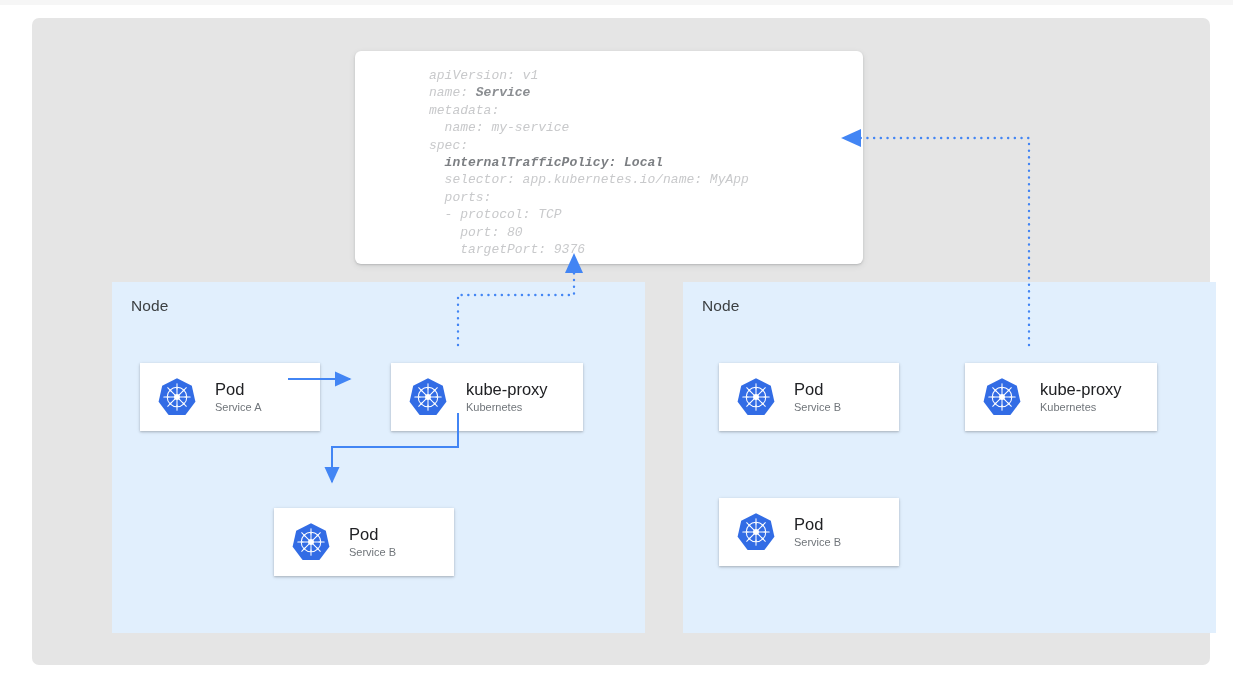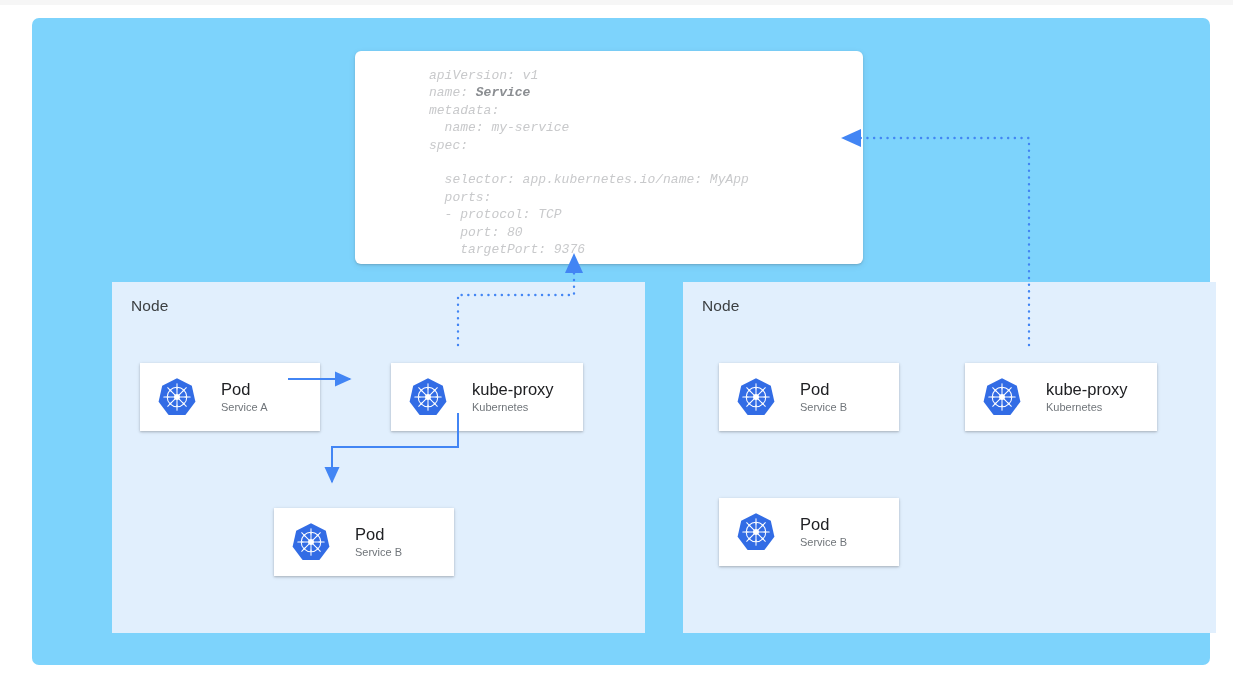--- a/index.html
+++ b/index.html
@@ -23,21 +23,21 @@
     background: #f6f6f6;
   }
 
   
   #canvas {
     position: absolute;
     left: 32px;
     top: 18px;
     width: 1178px;
     height: 647px;
-    background: #7dd3fc;
+    background: #e5e5e5;
     border-radius: 7px;
   }
 
   
   .node-region {
     position: absolute;
     background: #e1effd;
     padding-left: 28px;
   }
   #node-left   { left: 80px;  top: 264px; width: 505px; height: 351px; }
@@ -63,21 +63,21 @@
     box-sizing: border-box;
     padding-left: 17px;
   }
   .card-icon {
     width: 40px;
     height: 40px;
     flex: 0 0 40px;
     display: block;
   }
   .card-text {
-    margin-left: 24px;
+    margin-left: 18px;
     display: flex;
     flex-direction: column;
     justify-content: flex-end;
     line-height: 1.18;
   }
   .card-title {
     font-size: 16.5px;
     color: #202124;
     white-space: nowrap;
   }
@@ -141,21 +141,21 @@
 <div id="top-strip"></div>
 
 <div id="canvas">
 
   <div id="yaml-panel">
     <div id="yaml-code"><span>apiVersion: v1
 </span><span>name: </span><span class="b">Service</span><span>
 metadata:
   name: my-service
 spec:
-</span><span>
+</span><span class="bb">  internalTrafficPolicy: Local</span><span>
   selector: app.kubernetes.io/name: MyApp
   ports:
   - protocol: TCP
     port: 80
     targetPort: 9376</span></div>
   </div>
 
   <div class="node-region" id="node-left">
     <div class="node-label">Node</div>
   </div>

